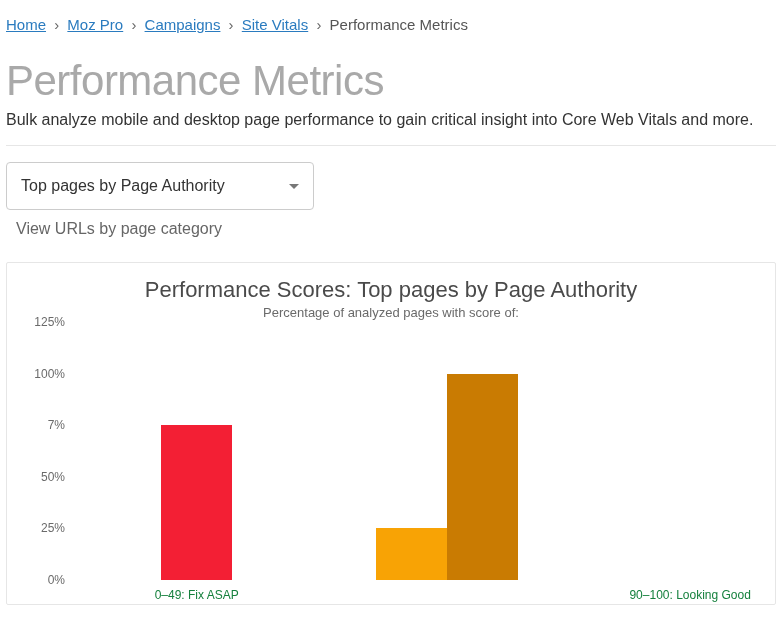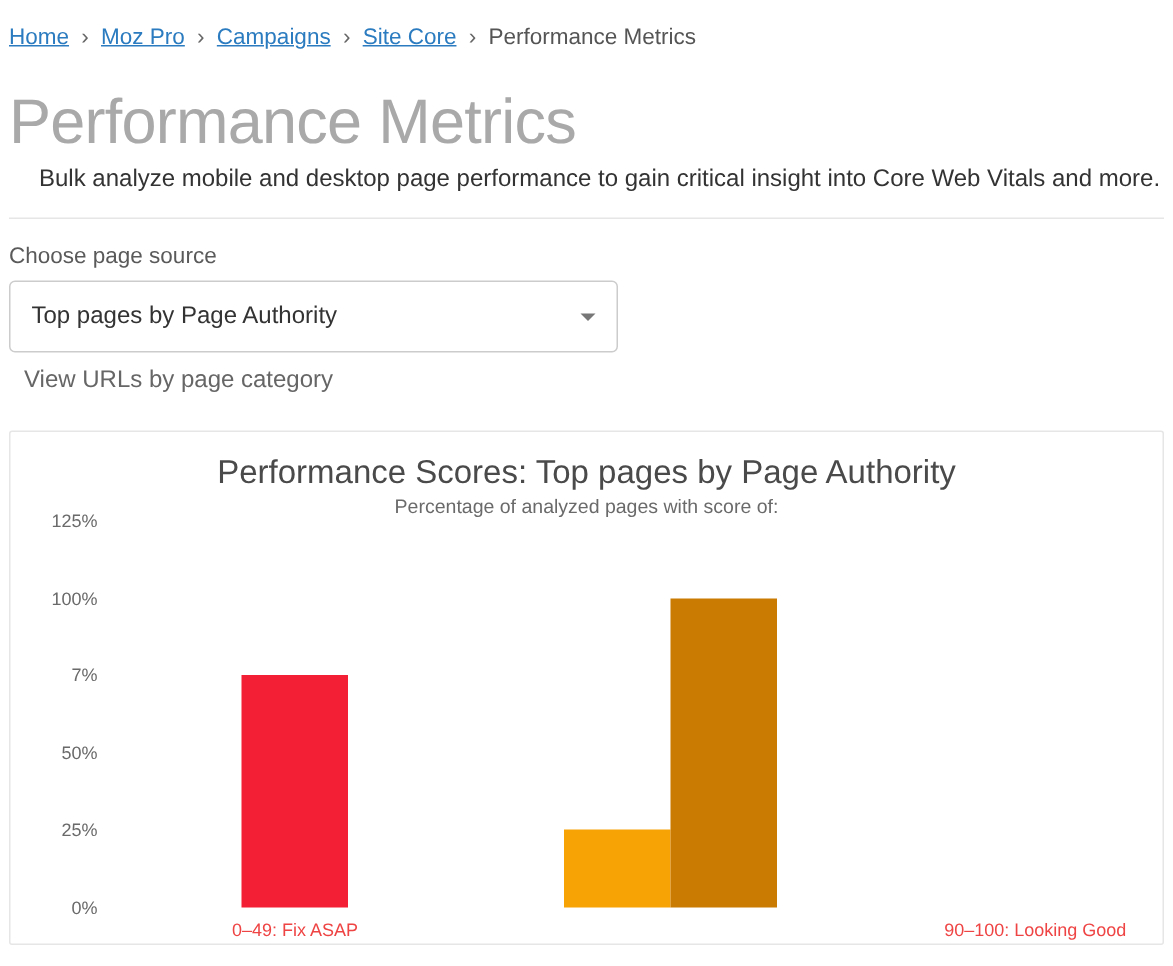--- a/index.html
+++ b/index.html
@@ -34,34 +34,33 @@
     font-size: 42px;
     font-weight: 400;
     color: #a9a9a9;
     margin: 14px 0 6px 0;
     letter-spacing: -0.5px;
   }
   .subtitle {
     font-size: 16px;
     color: #333;
     margin-bottom: 16px;
-    margin-left: 20px;
   }
   hr.divider {
     border: none;
     border-top: 1px solid #e6e6e6;
     margin: 0 0 16px 0;
   }
   .field-label {
     font-size: 15px;
     color: #5a5a5a;
     margin-bottom: 8px;
   }
   .select-box {
-    width: 406px;
+    width: 308px;
     border: 1px solid #ccc;
     border-radius: 4px;
     padding: 14px 14px;
     display: flex;
     align-items: center;
     justify-content: space-between;
     cursor: pointer;
     font-size: 16px;
     color: #333;
     background: #fff;
@@ -121,51 +120,50 @@
   }
   .x-labels {
     position: absolute;
     left: 50px; right: 6px; bottom: 0;
     height: 22px;
   }
   .x-label {
     position: absolute;
     transform: translateX(-50%);
     font-size: 12px;
-    color: #ef4444;
+    color: #15803d;
     white-space: nowrap;
     bottom: 2px;
   }
   .bar {
     position: absolute;
     bottom: 0;
   }
 </style>
 </head>
 <body>
 
 <div class="page">
   <div class="breadcrumbs">
     <a>Home</a>
     <span class="sep"> › </span>
     <a>Moz Pro</a>
     <span class="sep"> › </span>
     <a>Campaigns</a>
     <span class="sep"> › </span>
-    <a>Site Core</a>
+    <a>Site Vitals</a>
     <span class="sep"> › </span>
     <span class="current">Performance Metrics</span>
   </div>
 
   <h1>Performance Metrics</h1>
   <div class="subtitle">Bulk analyze mobile and desktop page performance to gain critical insight into Core Web Vitals and more.</div>
 
   <hr class="divider">
 
-  <div class="field-label">Choose page source</div>
   <div class="select-box">
     <span>Top pages by Page Authority</span>
     <span class="caret-down"></span>
   </div>
   <div class="helper">View URLs by page category</div>
 
   <div class="chart-panel">
     <div class="chart-title">Performance Scores: Top pages by Page Authority</div>
     <div class="chart-subtitle">Percentage of analyzed pages with score of:</div>
     <div class="chart">

